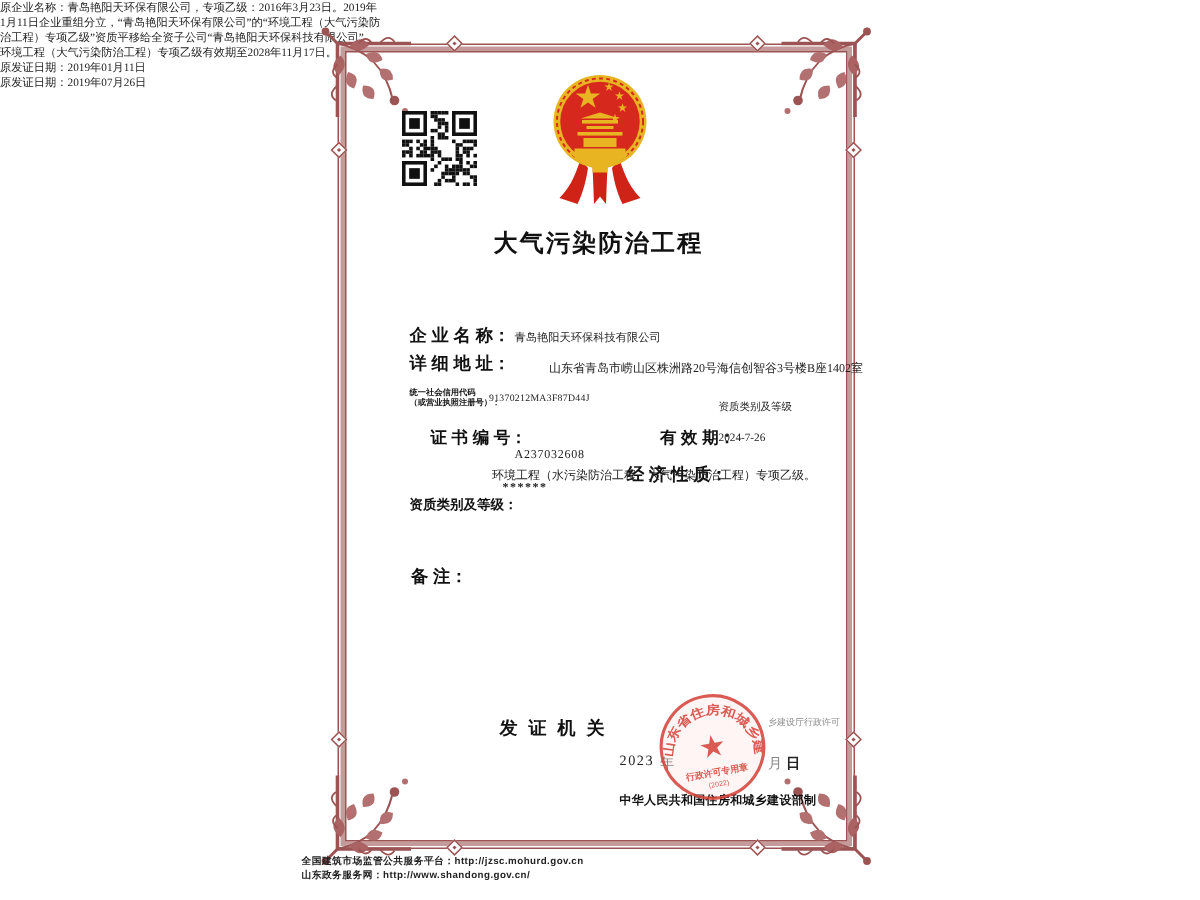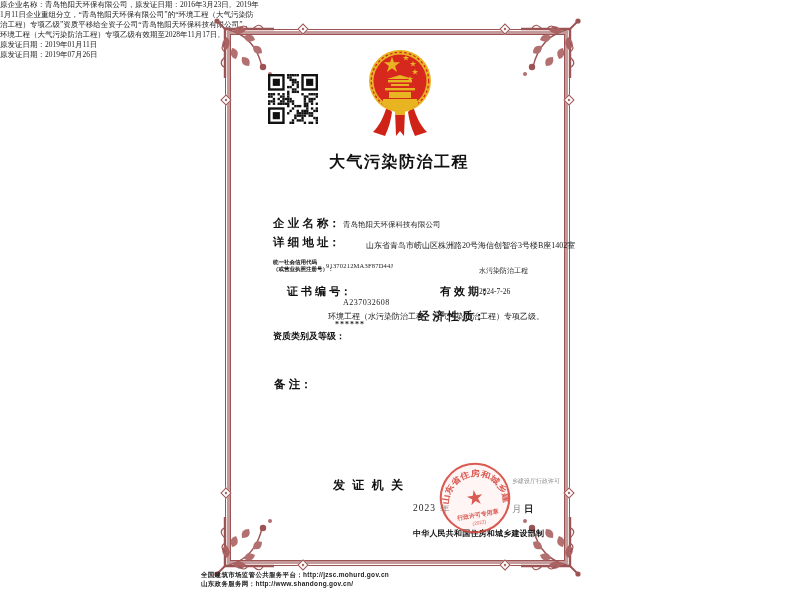--- a/index.html
+++ b/index.html
@@ -284,35 +284,35 @@
   <div class="lbl" id="address-label">详 细 地 址：</div>
   <div class="val" id="address-value">山东省青岛市崂山区株洲路20号海信创智谷3号楼B座1402室</div>
 
   <div class="lbl" id="code-label">
     <div>统一社会信用代码</div>
     <div>（或营业执照注册号）：</div>
   </div>
   <div class="val" id="code-value">91370212MA3F87D44J</div>
 
   <div class="lbl" id="econ-label">经 济 性 质：</div>
-  <div class="val" id="econ-value">水污染防治工程</div>
+  <div class="val" id="econ-value">资质类别及等级</div>
 
   <div class="lbl" id="certno-label">证 书 编 号：</div>
   <div class="val" id="certno-value">A237032608</div>
 
   <div class="lbl" id="valid-label">有 效 期：</div>
   <div class="val" id="valid-value">2024-7-26</div>
 
   <div class="lbl" id="qual-label">资质类别及等级：</div>
   <div class="val" id="qual-value">环境工程（水污染防治工程、大气污染防治工程）专项乙级。</div>
   <div class="val" id="qual-ast">******</div>
 
   <div class="lbl" id="remarks-label">备 注：</div>
   <div id="remarks-text">
-    <div>原企业名称：青岛艳阳天环保有限公司，原发证日期：2016年3月23日。2019年</div>
+    <div>原企业名称：青岛艳阳天环保有限公司，专项乙级：2016年3月23日。2019年</div>
     <div>1月11日企业重组分立，“青岛艳阳天环保有限公司”的“环境工程（大气污染防</div>
     <div>治工程）专项乙级”资质平移给全资子公司“青岛艳阳天环保科技有限公司”，</div>
     <div>环境工程（大气污染防治工程）专项乙级有效期至2028年11月17日。</div>
     <div>原发证日期：2019年01月11日</div>
     <div>原发证日期：2019年07月26日</div>
   </div>
 
   <div class="lbl" id="issuer-label">发 证 机 关</div>
   <div class="val" id="permit-note">乡建设厅行政许可</div>
   <div class="val" id="date-year">2023</div>

